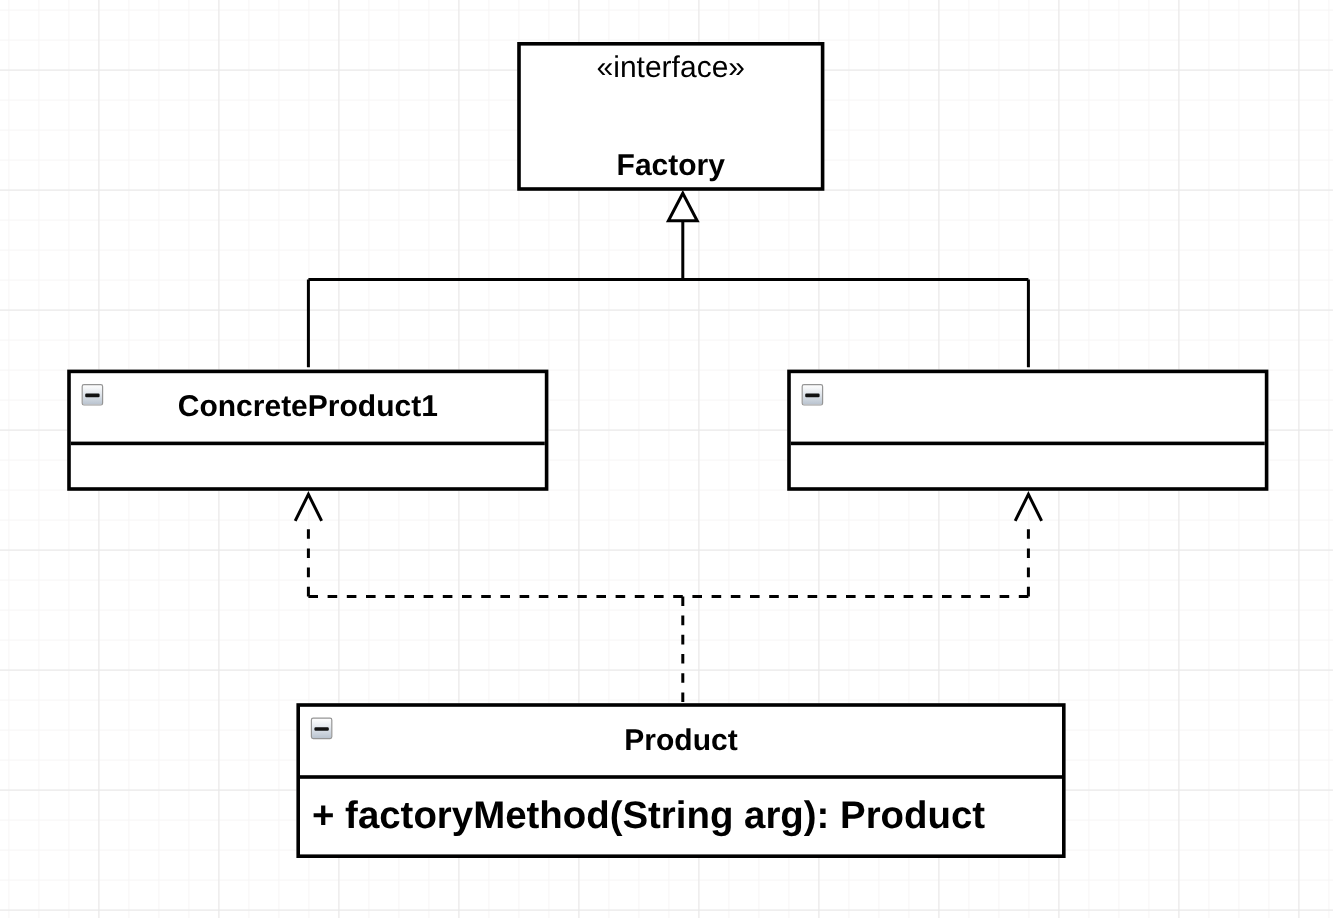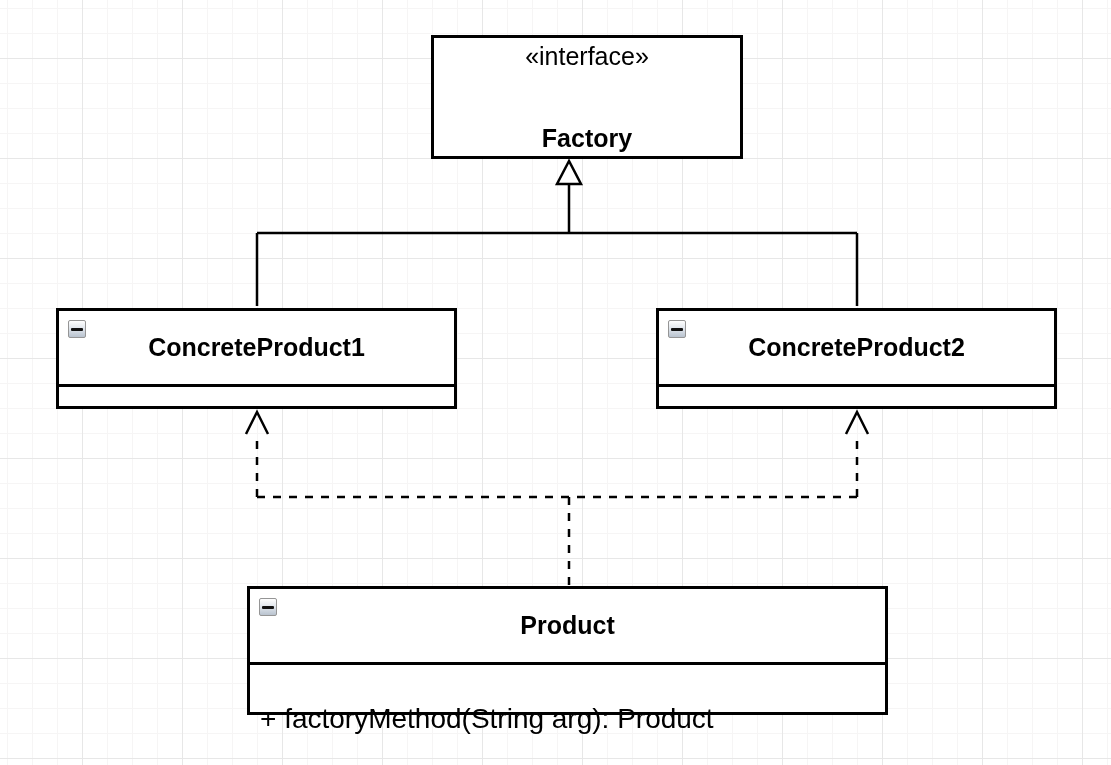--- a/index.html
+++ b/index.html
@@ -28,39 +28,38 @@
 
   .uml-box {
     position: absolute;
     background: #ffffff;
     border: 3px solid #000000;
     color: #000000;
   }
 
   .uml-box .title {
     position: relative;
-    height: 76px;
+    height: 60px;
     display: flex;
     align-items: center;
     justify-content: center;
     border-bottom: 3px solid #000000;
     font-weight: bold;
     font-size: 25px;
   }
 
   .uml-box .empty-compartment { height: 35px; }
 
   .uml-box .methods-compartment {
     height: 60px;
     display: flex;
     align-items: center;
     padding-left: 10px;
-    font-size: 28px;
-    font-weight: normal;
-    margin-top: 24px;
+    font-size: 32px;
+    font-weight: bold;
   }
 
   .iface-box {
     display: flex;
     flex-direction: column;
     align-items: center;
     justify-content: center;
     text-align: center;
     font-size: 25px;
     line-height: 34px;
@@ -82,21 +81,21 @@
     justify-content: center;
     cursor: pointer;
   }
   .collapse-icon .minus-bar {
     width: 12px;
     height: 3px;
     background: #111111;
     border-radius: 1px;
   }
 
-  #product   { left: 431px; top: 35px;  width: 312px; height: 124px; gap: 48px; }
+  #product   { left: 431px; top: 35px;  width: 256px; height: 124px; gap: 48px; }
   #concrete1 { left: 56px;  top: 308px; width: 401px; height: 101px; }
   #concrete2 { left: 656px; top: 308px; width: 401px; height: 101px; }
   #factory   { left: 247px; top: 586px; width: 641px; height: 129px; }
 </style>
 </head>
 <body>
 
 <div class="canvas">
 
   <svg class="edges-layer" viewBox="0 0 1111 765" xmlns="http://www.w3.org/2000/svg">
@@ -126,21 +125,20 @@
       <span class="class-name">ConcreteProduct1</span>
     </div>
     <div class="empty-compartment"></div>
   </div>
 
   <div id="concrete2" class="uml-box">
     <div class="title">
       <span class="collapse-icon">
         <span class="minus-bar"></span>
       </span>
-      <span class="class-name">ConcreteProduct2</span>
     </div>
     <div class="empty-compartment"></div>
   </div>
 
   <div id="factory" class="uml-box">
     <div class="title">
       <span class="collapse-icon">
         <span class="minus-bar"></span>
       </span>
       <span class="class-name">Product</span>

